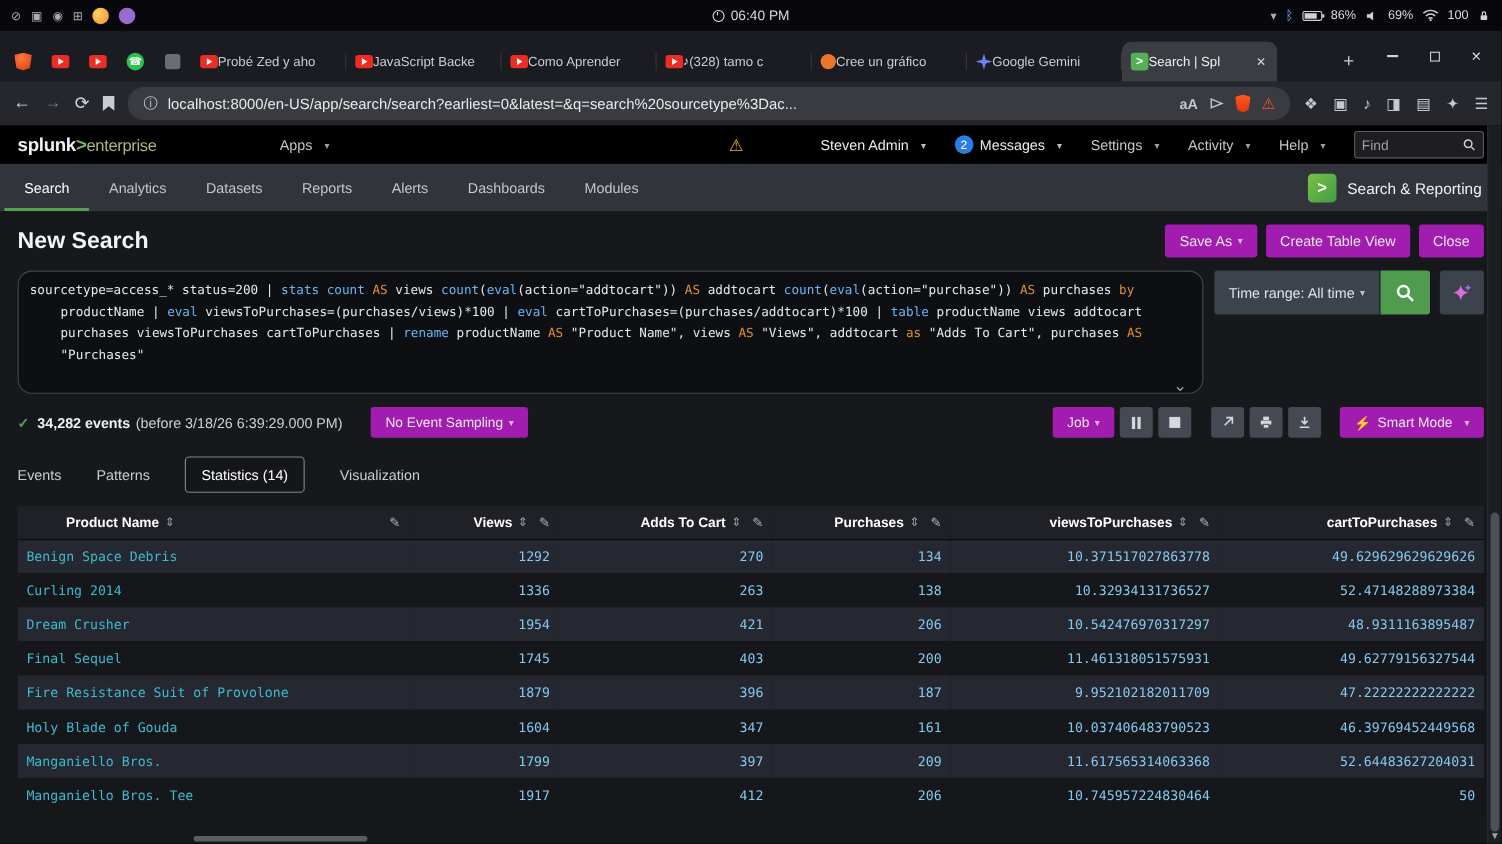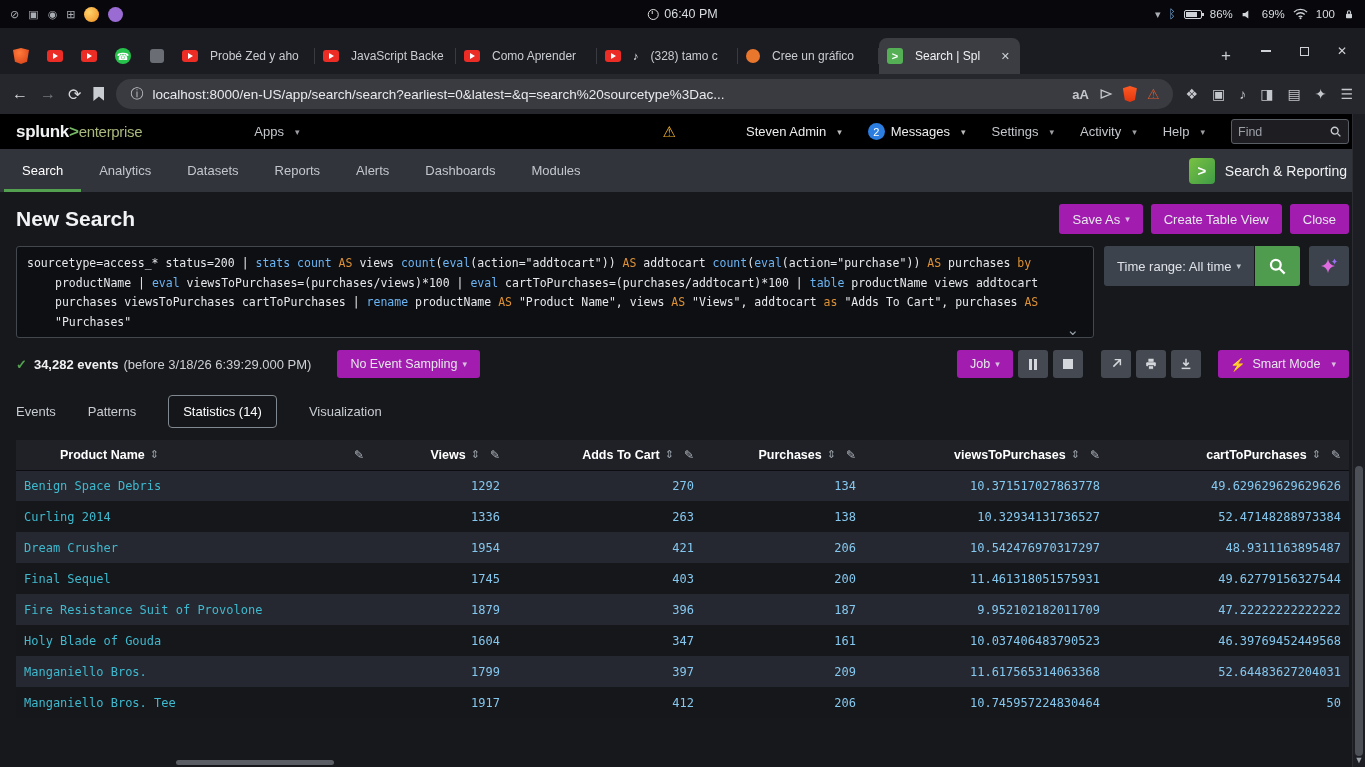--- a/index.html
+++ b/index.html
@@ -20,21 +20,21 @@
   .bt-icon { color:#7fb6ea; font-size:12px; }
   .battery { width:18px; height:9px; border:1px solid #cfd3d8; border-radius:2px; position:relative; display:inline-block; }
   .battery::before { content:""; position:absolute; right:-3px; top:2px; width:2px; height:3px; background:#cfd3d8; }
   .battery .fill { position:absolute; left:1px; top:1px; bottom:1px; width:72%; background:#cfd3d8; }
   .mini-svg { display:inline-block; vertical-align:middle; }
 
   
   .tabbar { height:46px; background:#1b1c21; display:flex; align-items:flex-end; padding:0 4px; }
   .pinned-tab { width:34px; height:36px; display:flex; align-items:center; justify-content:center; border-radius:8px 8px 0 0; }
   .tab-strip { display:flex; align-items:flex-end; flex:1; min-width:0; }
-  .tab { width:141px; height:36px; display:flex; align-items:center; gap:12px; padding:0 8px; color:#c9ccd1; font-size:12px; border-radius:8px 8px 0 0; position:relative; overflow:hidden; white-space:nowrap; }
+  .tab { width:141px; height:36px; display:flex; align-items:center; gap:0; padding:0 8px; color:#c9ccd1; font-size:12px; border-radius:8px 8px 0 0; position:relative; overflow:hidden; white-space:nowrap; }
   .tab:not(.active)::after { content:""; position:absolute; right:0; top:10px; bottom:10px; width:1px; background:#3a3b40; }
   .tab.active { background:#3b3d43; color:#f0f1f3; }
   .tab-title { overflow:hidden; white-space:nowrap; flex:1; }
   .tab-close { font-size:11px; color:#cfd2d6; padding:0 2px; }
   .audio-ind { font-size:11px; color:#e4e6e9; }
   .fav { width:16px; height:16px; flex:none; display:flex; align-items:center; justify-content:center; }
   .fav-youtube { width:16px; height:12px; background:#ec2d25; border-radius:3px; position:relative; }
   .fav-youtube::after { content:""; position:absolute; left:6px; top:3px; border-left:5px solid #fff; border-top:3px solid transparent; border-bottom:3px solid transparent; }
   .fav-whatsapp { background:#27c24c; border-radius:50%; color:#fff; font-size:10px; }
   .fav-brave { background:radial-gradient(circle at 40% 30%, #ff7b3a, #d43a15); clip-path:polygon(50% 0,100% 12%,88% 86%,50% 100%,12% 86%,0 12%); }
@@ -90,21 +90,21 @@
 
   
   .content { padding:0 16px; }
   .page-head { height:54px; display:flex; align-items:center; }
   .page-title { font-size:21px; font-weight:bold; color:#f2f3f5; flex:1; }
   .head-btns { display:flex; gap:8px; }
   .btn { background:#a21caf; color:#e6e8eb; border:none; border-radius:3px; font-size:13px; height:30px; padding:0 13px; display:inline-flex; align-items:center; font-family:"Liberation Sans",sans-serif; }
   .btn-sm { height:28px; font-size:12.5px; }
 
   .query-row { display:flex; align-items:flex-start; }
-  .query-box { flex:1; height:92px; background:#0d0f13; border:1px solid #43474e; border-radius:3px; padding:7px 10px; position:relative; margin-right:10px; overflow:hidden; }
+  .query-box { flex:1; height:112px; background:#0d0f13; border:1px solid #43474e; border-radius:13px; padding:7px 10px; position:relative; margin-right:10px; overflow:hidden; }
   .qline { font-family:"DejaVu Sans Mono", monospace; font-size:11.5px; line-height:19.5px; color:#e6e8ea; white-space:pre; }
   .qindent { padding-left:28px; }
   .q-d { color:#e6e8ea; } .q-cmd { color:#6cb5f5; } .q-kw { color:#dd9136; } .q-str { color:#e6e8ea; }
   .q-expand { position:absolute; right:14px; bottom:-2px; color:#97a0a9; font-size:15px; }
   .time-btn { height:40px; background:#3d434d; border-radius:3px 0 0 3px; color:#dfe3e8; font-size:13px; display:flex; align-items:center; padding:0 13px; }
   .search-btn { height:40px; width:45px; background:#4f9c4f; border-radius:0 3px 3px 0; display:flex; align-items:center; justify-content:center; margin-left:1px; }
   .ai-btn { height:40px; width:40px; background:#3d434d; border-radius:3px; margin-left:9px; display:flex; align-items:center; justify-content:center; }
 
   .events-row { margin-top:11px; height:30px; display:flex; align-items:center; font-size:13px; color:#d6d9dd; }
   .check { color:#53a051; font-weight:bold; margin-right:7px; }
@@ -220,20 +220,24 @@
           <span class="tab-title">Como Aprender</span>
         </div>
         <div class="tab">
           <span class="fav fav-youtube"></span>
           <span class="audio-ind">♪</span>
           <span class="tab-title">(328) tamo c</span>
         </div>
         <div class="tab">
           <span class="fav fav-orange"></span>
           <span class="tab-title">Cree un gráfico</span>
+        </div>
+        <div class="tab">
+          <span class="fav fav-gemini"></span>
+          <span class="tab-title">Google Gemini</span>
         </div>
         <div class="tab active">
           <span class="fav fav-splunk">&gt;</span>
           <span class="tab-title">Search | Spl</span>
           <span class="tab-close">✕</span>
         </div>
       </div>
     <div class="newtab-btn">+</div>
     <div class="win-controls">
       <span class="win-btn">

